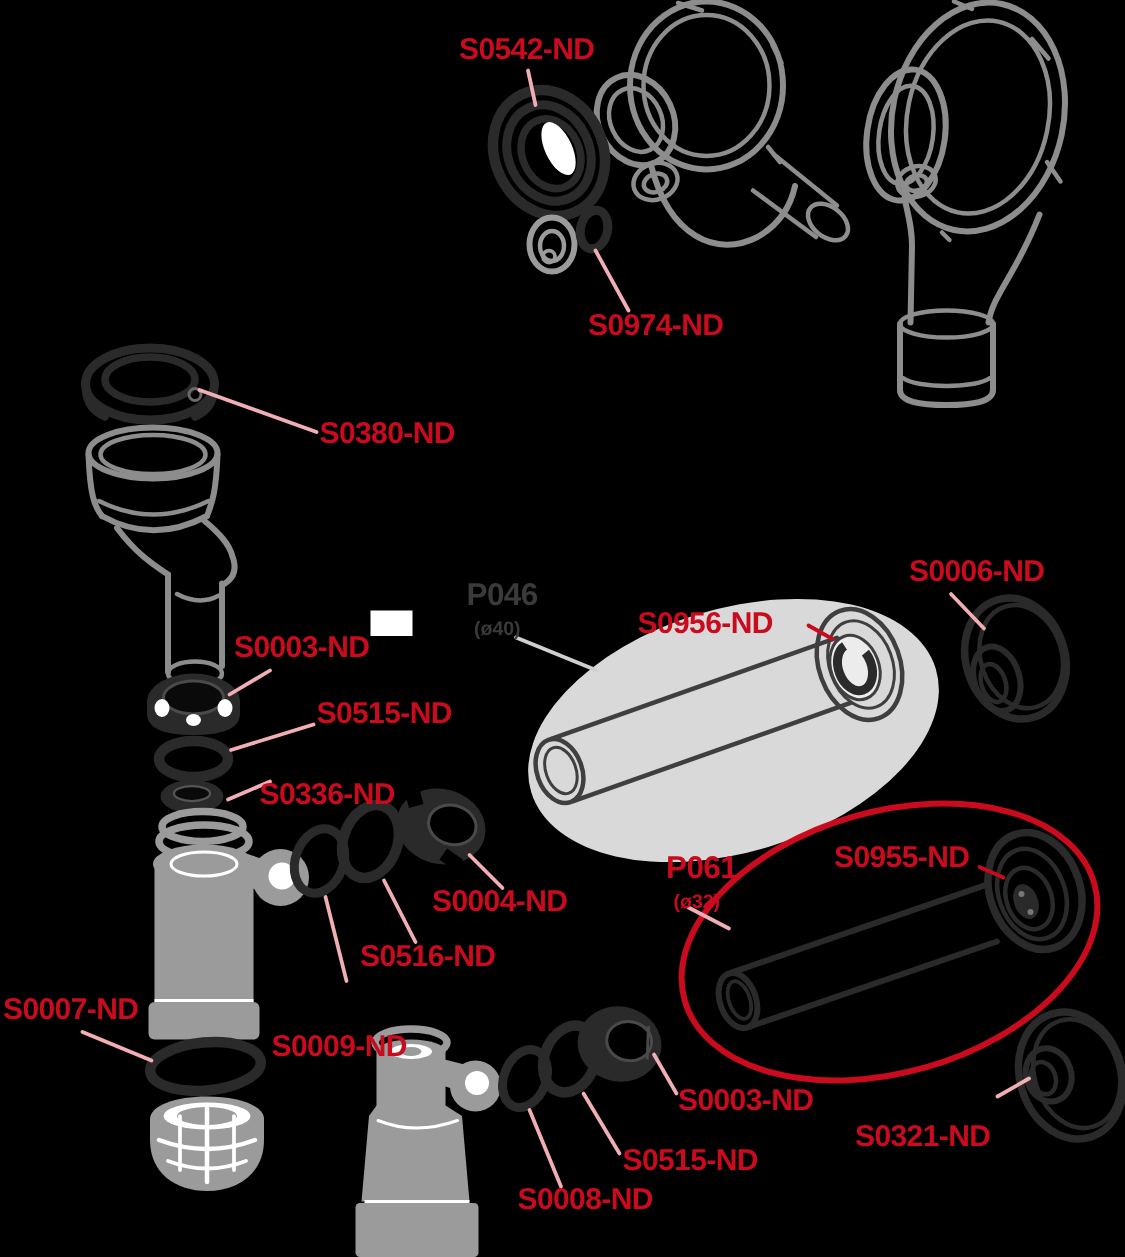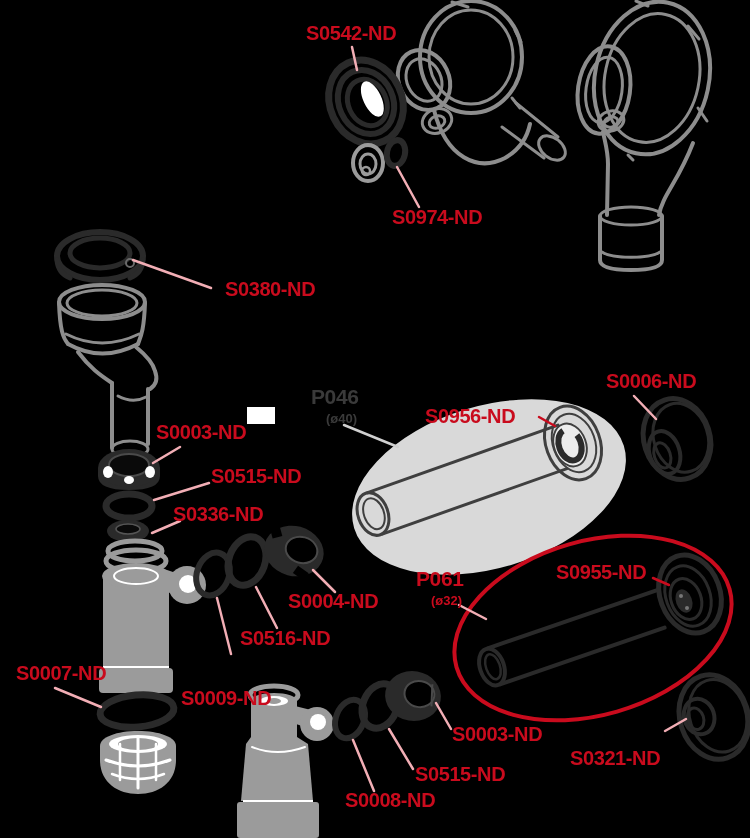--- a/index.html
+++ b/index.html
@@ -3,21 +3,21 @@
 <meta charset="utf-8">
 <style>
   html,body{margin:0;padding:0;background:#000;}
   #stage{position:relative;width:750px;height:838px;background:var(--background,#000);overflow:hidden;
          font-family:"Liberation Sans",sans-serif;padding-left:24px;}
   #art{position:absolute;left:0;top:0;}
   .lbl{position:absolute;font:700 20px "Liberation Sans",sans-serif;color:var(--label-red,#c90b1d);
        letter-spacing:-0.4px;white-space:nowrap;line-height:1;}
   .kit{position:absolute;line-height:1;white-space:nowrap;}
   .kit .code{font:700 21px "Liberation Sans",sans-serif;letter-spacing:-0.4px;text-align:center;}
-  .kit .sub{font:700 13px "Liberation Sans",sans-serif;margin-top:2px;margin-left:15px;}
+  .kit .sub{font:700 13px "Liberation Sans",sans-serif;margin-top:2px;margin-left:5px;}
   .kit-dark .code,.kit-dark .sub{color:var(--kit-code-dark,#3a3a3a);}
   .kit-red .code,.kit-red .sub{color:var(--label-red,#c90b1d);}
   
   .gl{stroke:var(--line-gray,#8d8d8d);fill:none;stroke-width:4;stroke-linecap:round;}
   .gl2{stroke:var(--line-gray,#8d8d8d);fill:none;stroke-width:3;stroke-linecap:round;}
   .gf{fill:var(--fill-gray,#9b9b9b);}
   .gs{stroke:var(--fill-gray,#9b9b9b);fill:none;stroke-linecap:round;}
   .dl{stroke:var(--part-dark,#2a2a2a);fill:none;stroke-linecap:round;}
   .df{fill:var(--part-dark,#2a2a2a);}
   .pl{stroke:var(--leader-pink,#f2aeb5);stroke-width:2.5;stroke-linecap:round;}
@@ -258,38 +258,38 @@
     <line class="pl" x1="459" y1="605" x2="486" y2="619"></line>
     <line class="pl" x1="665" y1="731" x2="686" y2="719"></line>
     <line class="pl" x1="436" y1="703" x2="451" y2="729"></line>
     <line class="pl" x1="389" y1="729" x2="413" y2="769"></line>
     <line class="pl" x1="353" y1="740" x2="374" y2="791"></line>
   </g>
 </svg>
 
 <div class="lbl" style="left:306px;top:23px">S0542-ND</div>
 <div class="lbl" style="left:392px;top:207px">S0974-ND</div>
-<div class="lbl" style="left:225px;top:279px">S0380-ND</div>
+<div class="lbl" style="left:213px;top:279px">S0380-ND</div>
 <div class="lbl" style="left:156px;top:422px">S0003-ND</div>
 <div class="lbl" style="left:211px;top:466px">S0515-ND</div>
-<div class="lbl" style="left:173px;top:504px">S0336-ND</div>
+<div class="lbl" style="left:173px;top:520px">S0336-ND</div>
 <div class="lbl" style="left:288px;top:591px">S0004-ND</div>
 <div class="lbl" style="left:240px;top:628px">S0516-ND</div>
 <div class="lbl" style="left:181px;top:688px">S0009-ND</div>
-<div class="lbl" style="left:16px;top:663px">S0007-ND</div>
+<div class="lbl" style="left:2px;top:663px">S0007-ND</div>
 <div class="lbl" style="left:425px;top:406px">S0956-ND</div>
 <div class="lbl" style="left:606px;top:371px">S0006-ND</div>
 <div class="lbl" style="left:556px;top:562px">S0955-ND</div>
 <div class="lbl" style="left:570px;top:748px">S0321-ND</div>
 <div class="lbl" style="left:452px;top:724px">S0003-ND</div>
 <div class="lbl" style="left:415px;top:764px">S0515-ND</div>
 <div class="lbl" style="left:345px;top:790px">S0008-ND</div>
 
 <div class="kit kit-dark" style="left:311px;top:385px">
   <div class="code">P046</div>
   <div class="sub">(ø40)</div>
 </div>
-<div class="kit kit-red" style="left:416px;top:567px">
+<div class="kit kit-red" style="left:444px;top:567px">
   <div class="code">P061</div>
   <div class="sub">(ø32)</div>
 </div>
 
 </div>
 
 </body></html>

